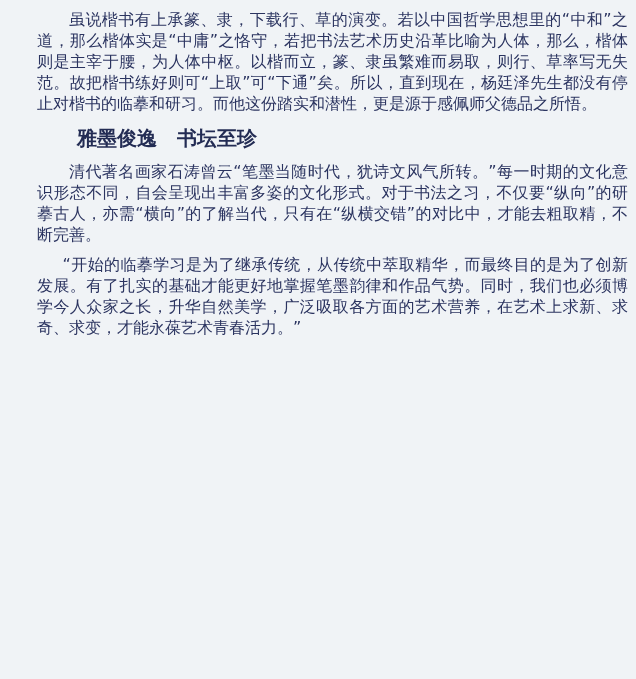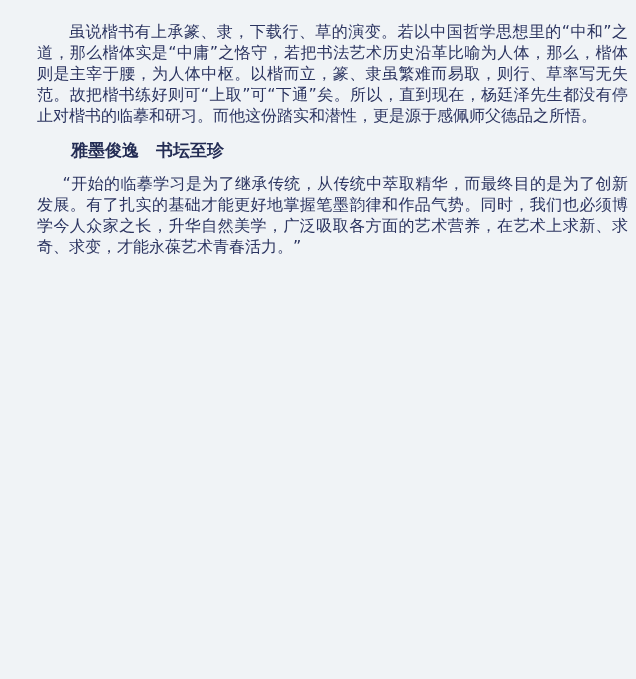--- a/index.html
+++ b/index.html
@@ -18,42 +18,43 @@
     padding: 9px 8px 10px 37px;
     font-family: "DejaVu Sans", "Liberation Sans", sans-serif;
     font-size: 16px;
     line-height: 21px;
     color: #2b3460;
     text-align: justify;
     text-justify: inter-ideograph;
     letter-spacing: 0;
   }
   .article p {
-    margin: 12px 0 9px 0;
+    margin: 0 0 9px 0;
     text-indent: 2em;
   }
   .article p.quote {
     text-indent: 1.6em;
   }
   .article h2 {
-    font-size: 17px;
+    font-size: 20px;
     line-height: 21px;
     font-weight: bold;
     margin: 14px 0 12px 0;
     text-indent: 2em;
     color: #232c54;
   }
 </style>
 </head>
 <body>
 
 <div class="article">
   <p>虽说楷书有上承篆、隶，下载行、草的演变。若以中国哲学思想里的“中和”之道，那么楷体实是“中庸”之恪守，若把书法艺术历史沿革比喻为人体，那么，楷体则是主宰于腰，为人体中枢。以楷而立，篆、隶虽繁难而易取，则行、草率写无失范。故把楷书练好则可“上取”可“下通”矣。所以，直到现在，杨廷泽先生都没有停止对楷书的临摹和研习。而他这份踏实和潜性，更是源于感佩师父德品之所悟。</p>
 
 
 
 
 
   <h2>雅墨俊逸　书坛至珍</h2>
 
+  <p>清代著名画家石涛曾云“笔墨当随时代，犹诗文风气所转。”每一时期的文化意识形态不同，自会呈现出丰富多姿的文化形式。对于书法之习，不仅要“纵向”的研摹古人，亦需“横向”的了解当代，只有在“纵横交错”的对比中，才能去粗取精，不断完善。</p>
 
   <p class="quote">“开始的临摹学习是为了继承传统，从传统中萃取精华，而最终目的是为了创新发展。有了扎实的基础才能更好地掌握笔墨韵律和作品气势。同时，我们也必须博学今人众家之长，升华自然美学，广泛吸取各方面的艺术营养，在艺术上求新、求奇、求变，才能永葆艺术青春活力。”</p>
 </div>
 
 </body></html>

